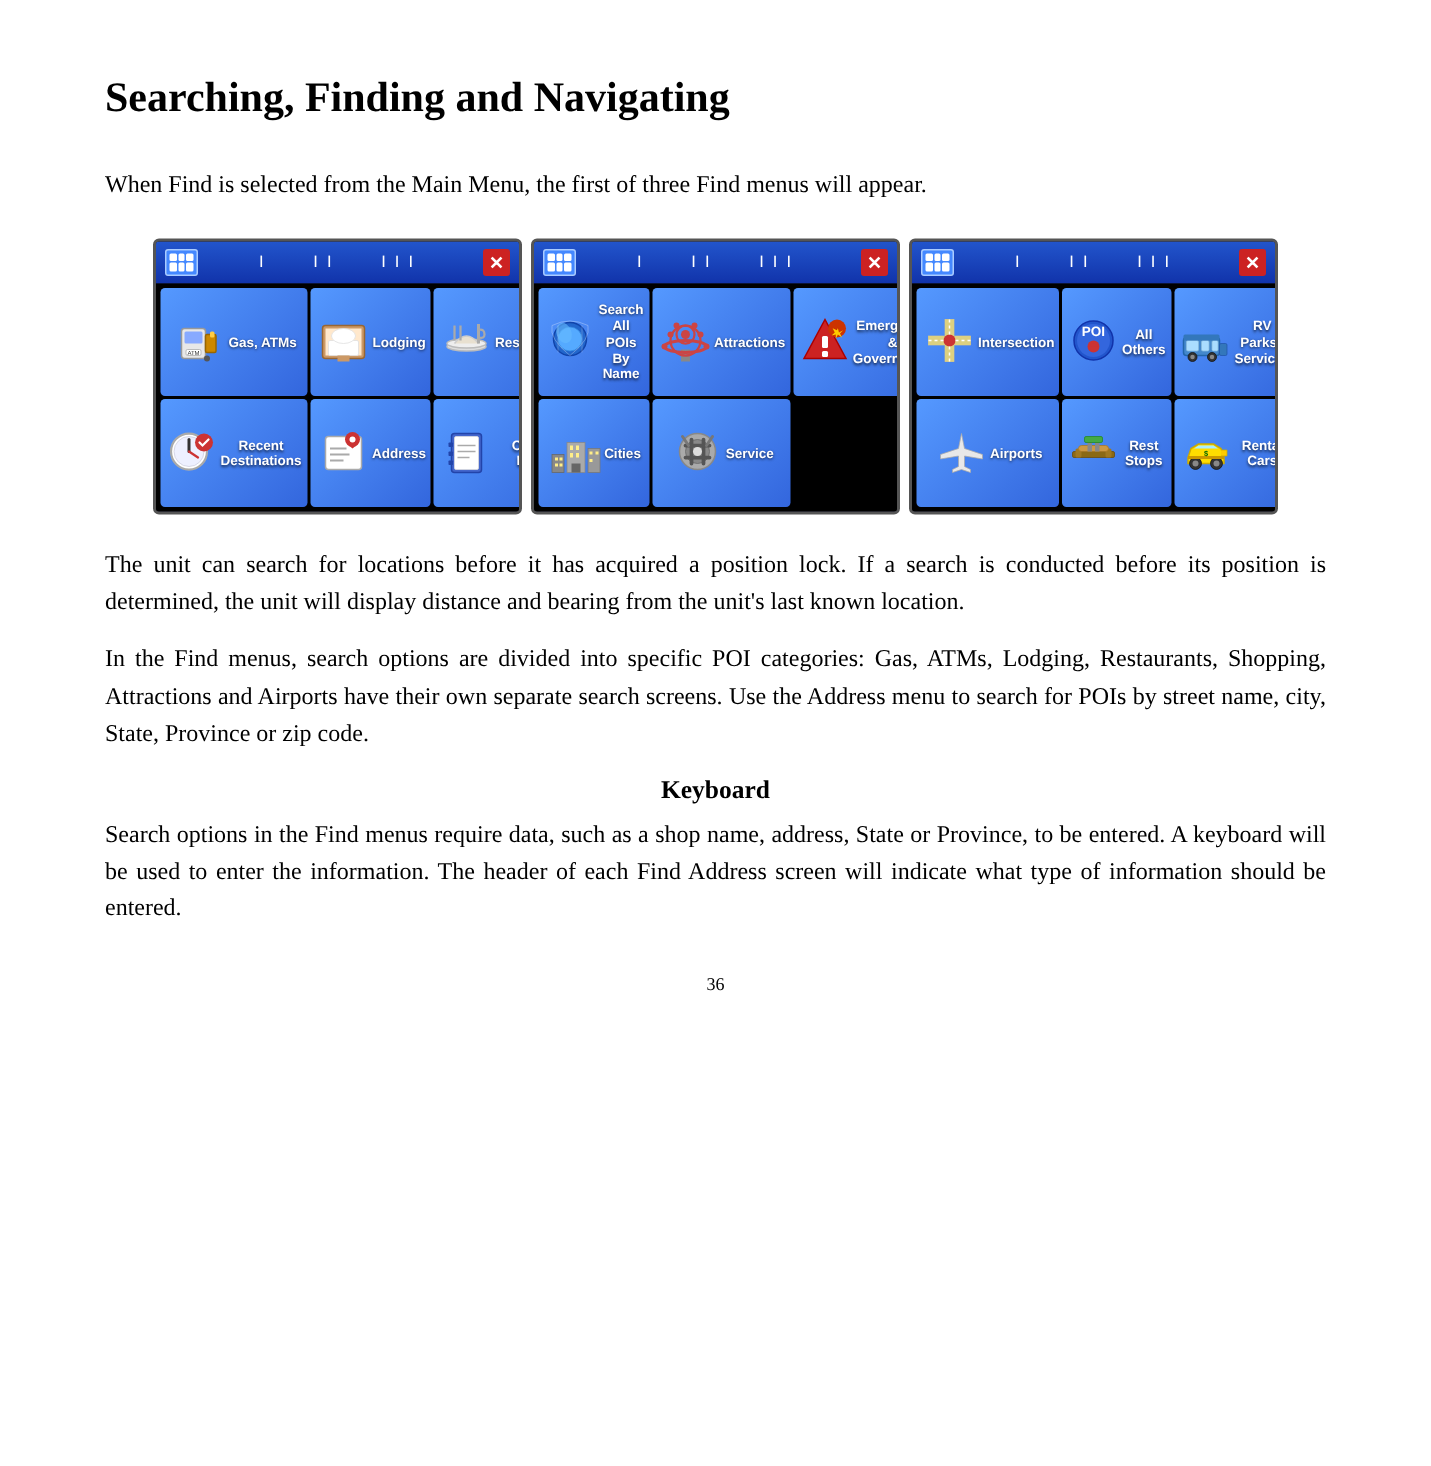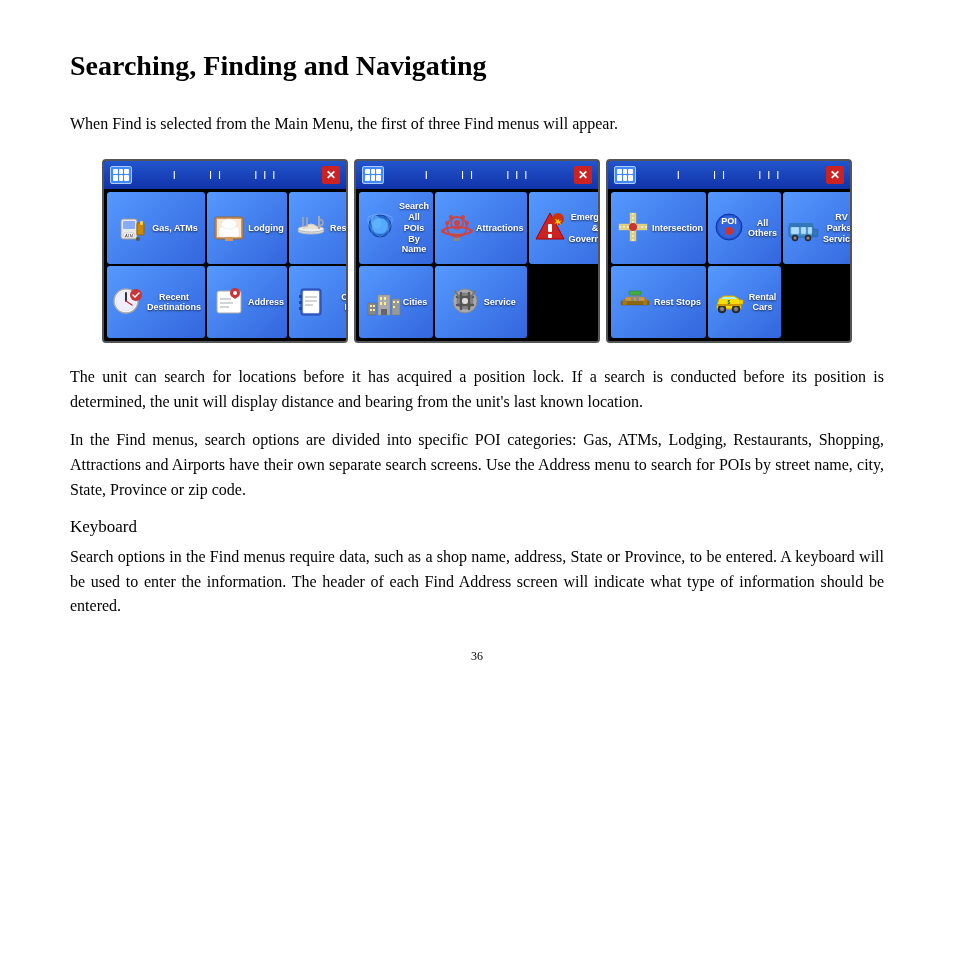--- a/index.html
+++ b/index.html
@@ -18,23 +18,24 @@
       margin-bottom: 30px;
       font-family: "Times New Roman", Times, serif;
     }
     p {
       text-align: justify;
       line-height: 1.55;
       margin-bottom: 14px;
     }
     h2 {
       font-size: 17px;
-      font-weight: normal;
+      font-weight: bold;
       margin-bottom: 8px;
       font-family: "Times New Roman", Times, serif;
+      text-align: center;
     }
     .screenshots-row {
       display: flex;
       gap: 6px;
       margin: 22px 0 22px 0;
       justify-content: center;
     }
     .device-screen {
       background: #1a1a2e;
       border: 2px solid #555;
@@ -409,20 +410,28 @@
             <circle cx="9" cy="29" r="1.5" fill="#888"></circle>
             <circle cx="22" cy="29" r="3" fill="#333" stroke="#111" stroke-width="0.5"></circle>
             <circle cx="22" cy="29" r="1.5" fill="#888"></circle>
             <rect x="27" y="20" width="5" height="8" rx="1" fill="#3377bb" stroke="#2255aa" stroke-width="0.5"></rect>
             <rect x="3" y="14" width="24" height="4" rx="1" fill="#3377bb"></rect>
           </svg>
         </div>
         <span class="cell-label">RV Parks / Services</span>
       </div>
 
+      <div class="grid-cell">
+        <div class="icon-area">
+          <svg width="36" height="36" viewBox="0 0 36 36">
+            <path d="M18 6 L20 16 L32 20 L32 23 L20 21 L20 28 L24 30 L24 32 L18 30 L12 32 L12 30 L16 28 L16 21 L4 23 L4 20 L16 16 Z" fill="#e8e8e8" stroke="#aaa" stroke-width="0.5"></path>
+          </svg>
+        </div>
+        <span class="cell-label">Airports</span>
+      </div>
 
       <div class="grid-cell">
         <div class="icon-area">
           <svg width="36" height="36" viewBox="0 0 36 36">
             <rect x="4" y="18" width="28" height="4" rx="1" fill="#8B6914" stroke="#6B4904" stroke-width="0.5"></rect>
             <rect x="6" y="16" width="4" height="6" rx="1" fill="#a07820"></rect>
             <rect x="26" y="16" width="4" height="6" rx="1" fill="#a07820"></rect>
             <rect x="8" y="14" width="20" height="4" rx="2" fill="#cc9944" stroke="#aa7722" stroke-width="0.5"></rect>
             <rect x="14" y="10" width="3" height="8" fill="#888"></rect>
             <rect x="19" y="10" width="3" height="8" fill="#888"></rect>

